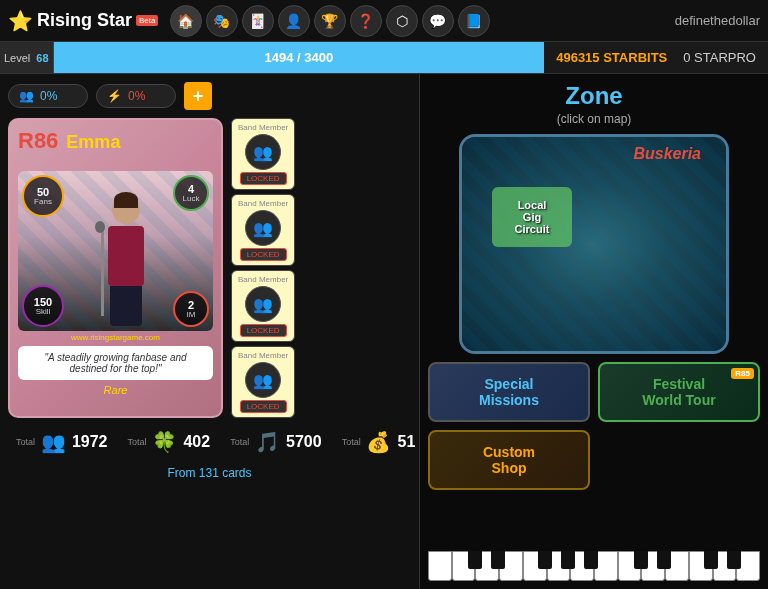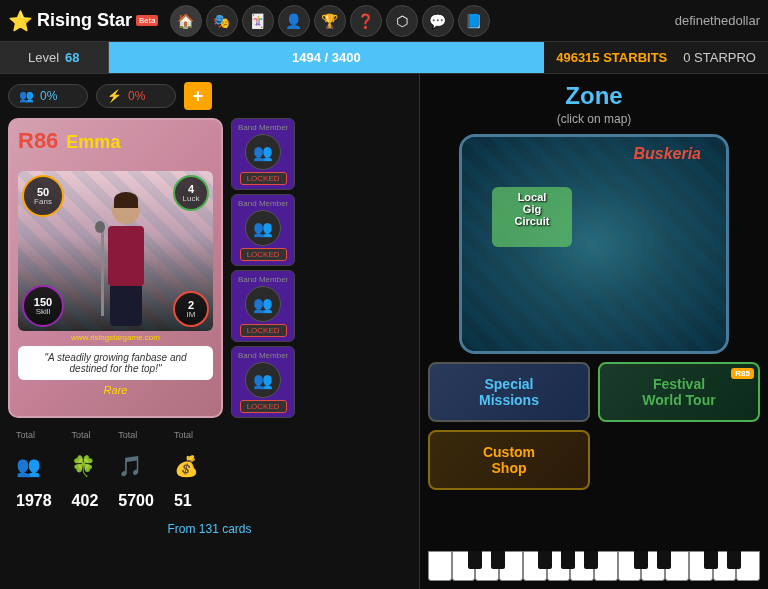--- a/index.html
+++ b/index.html
@@ -68,25 +68,25 @@
     .level-bar {
       background: #1a1a1a;
       display: flex;
       align-items: center;
       height: 32px;
       border-bottom: 1px solid #333;
     }
     .level-label {
       background: #2a2a2a;
       color: #ccc;
-      padding: 0 28px;
+      padding: 0 4px;
       height: 100%;
       display: flex;
       align-items: center;
-      font-size: 13px;
+      font-size: 11px;
       border-right: 1px solid #444;
     }
     .level-num {
       color: #4fc3f7;
       font-weight: bold;
       margin-left: 6px;
     }
     .xp-bar-container {
       background: #4fc3f7;
       flex: 1;
@@ -304,21 +304,21 @@
       font-style: italic;
     }
 
     
     .band-members {
       display: flex;
       flex-direction: column;
       gap: 4px;
     }
     .band-member {
-      background: #4c1d95;
+      background: #fef9c3;
       border: 1px solid #444;
       border-radius: 6px;
       padding: 4px 6px;
       display: flex;
       flex-direction: column;
       align-items: center;
       gap: 2px;
     }
     .band-label {
       font-size: 8px;
@@ -347,22 +347,23 @@
 
     
     .totals-row {
       display: flex;
       gap: 20px;
       padding: 4px 8px;
       justify-content: flex-start;
     }
     .total-item {
       display: flex;
-      flex-direction: column;
-      gap: 14px;
+      flex-direction: row;
+      align-items: center;
+      gap: 6px;
     }
     .total-top {
       display: flex;
       align-items: center;
       gap: 4px;
     }
     .total-label-top {
       font-size: 9px;
       color: #888;
     }
@@ -416,21 +417,21 @@
       width: 100%;
       height: 100%;
       background: radial-gradient(ellipse at center, #2a6a7a 0%, #1a4a5a 40%, #0a2a3a 100%);
       position: relative;
     }
     
     .map-district {
       position: absolute;
       border-radius: 6px;
       display: flex;
-      align-items: flex-start;
+      align-items: center;
       justify-content: center;
       font-size: 11px;
       font-weight: bold;
       cursor: pointer;
     }
     .buskeria-label {
       position: absolute;
       top: 8px;
       right: 25px;
       color: #e74c3c;
@@ -666,21 +667,21 @@
         </div>
       </div>
     </div>
 
     <div class="totals-row">
       <div class="total-item">
         <div class="total-top">
           <span class="total-label-top">Total</span>
         </div>
         <span class="total-icon">👥</span>
-        <span class="total-val">1978</span>
+        <span class="total-val">1972</span>
       </div>
       <div class="total-item">
         <div class="total-top">
           <span class="total-label-top">Total</span>
         </div>
         <span class="total-icon">🍀</span>
         <span class="total-val">402</span>
       </div>
       <div class="total-item">
         <div class="total-top">

